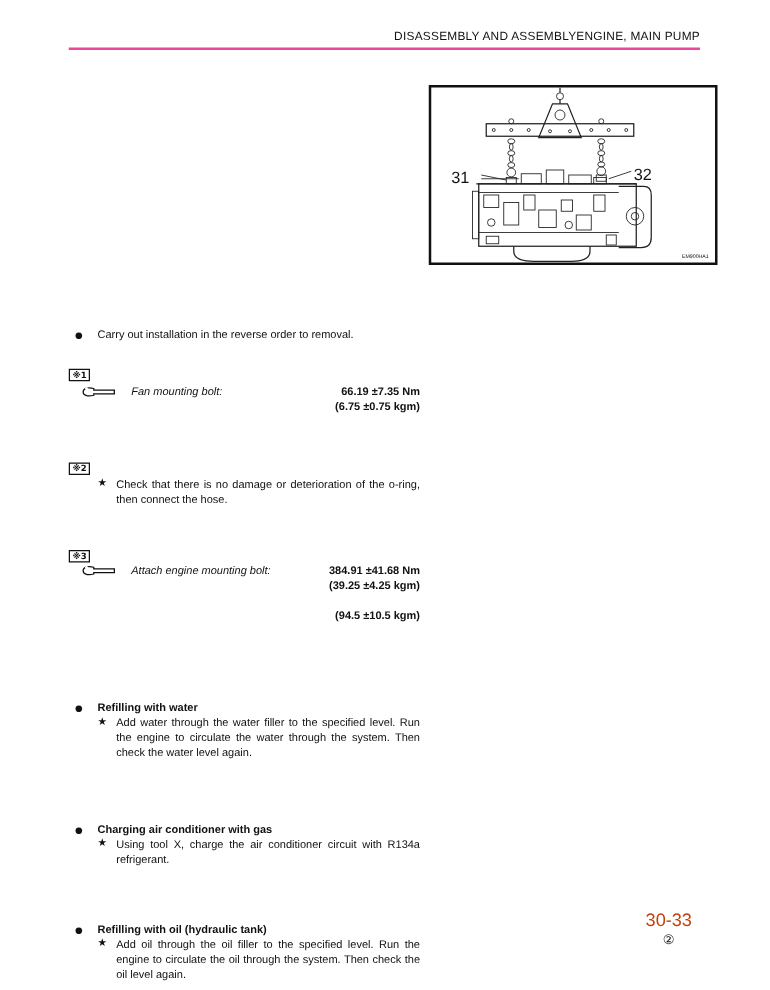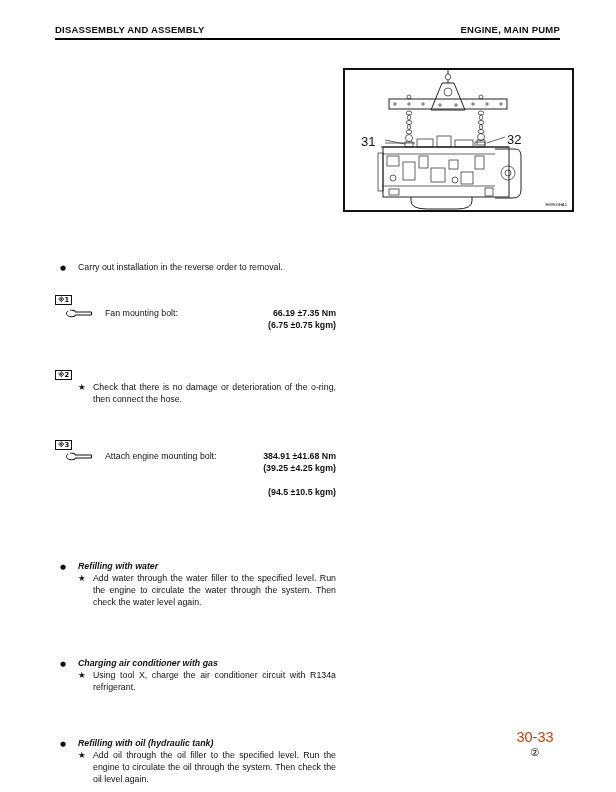--- a/index.html
+++ b/index.html
@@ -4,58 +4,58 @@
 <style>
   html,body{margin:0;padding:0;background:#e8e8e8;}
   .page{
     position:relative; width:616px; height:792px; background:#fff;
     font-family:"Liberation Sans", sans-serif; color:#111; margin:0 auto;
     overflow:hidden;
   }
   
   .hdr{
     position:absolute; left:55px; top:24px; width:505px;
-    display:flex; justify-content:space-between; align-items:flex-end;
-    font-size:9.5px; font-weight:bold; letter-spacing:.2px;
-    border-bottom:2px solid #000000; padding-bottom:3px;
+    display:flex; justify-content:flex-end; align-items:flex-end;
+    font-size:9.5px; font-weight:normal; letter-spacing:.2px;
+    border-bottom:2px solid #ec4899; padding-bottom:3px;
   }
   
   .col{ position:absolute; left:55px; width:281px; font-size:8.8px; line-height:12px; }
   .row{ position:relative; }
   .num{ position:absolute; left:0; top:0; font-weight:bold; }
   .p-indent{ margin-left:17px; text-align:justify; }
   .weight-row{ position:absolute; left:5px; right:0; top:0; display:flex; align-items:center; }
   .weight-label{ margin-left:10px; }
   .weight-val{ margin-left:auto; font-weight:bold; }
   .kg-icon{ width:34px; height:19px; display:block; }
 
   .h1{
     position:absolute; left:55px; font-size:13.6px; font-weight:bold;
     letter-spacing:.2px; white-space:nowrap;
   }
   .bullet-mark{
     position:absolute; left:5px; top:1px; font-size:7px;
     font-family:"DejaVu Sans", sans-serif;
   }
-  .b-title{ margin-left:23px; font-weight:bold;font-style:italic; }
+  .b-title{ margin-left:23px; font-weight:bold; }
   .b-text{ margin-left:23px; position:relative; text-align:justify; }
   .star{
     position:absolute; left:0; top:0; font-size:8.5px;
     font-family:"DejaVu Sans", sans-serif;
   }
   .star-body{ margin-left:15px; text-align:justify; }
 
   .refbox{
     position:absolute; left:0; display:inline-block;
     border:1px solid #111; font-family:"DejaVu Sans", sans-serif;
     font-size:6.8px; font-weight:bold; line-height:8px; padding:0 2px;
     background:#fff;
   }
   .t-row{ position:absolute; left:10px; right:0; display:flex; align-items:center; }
-  .t-label{ margin-left:12px; }
+  .t-label{ margin-left:12px;font-style:italic; }
   .t-val{ margin-left:auto; font-weight:bold; }
   .t-kgm{ position:absolute; right:0; font-weight:bold; }
   .wrench-icon{ width:28px; height:11px; display:block; flex:none; }
 
   
   .figure-box{
     position:absolute; left:343px; top:68px; width:227px; height:140px;
     border:2px solid #111; background:#fff;
   }
   .fig-svg{ display:block; }

